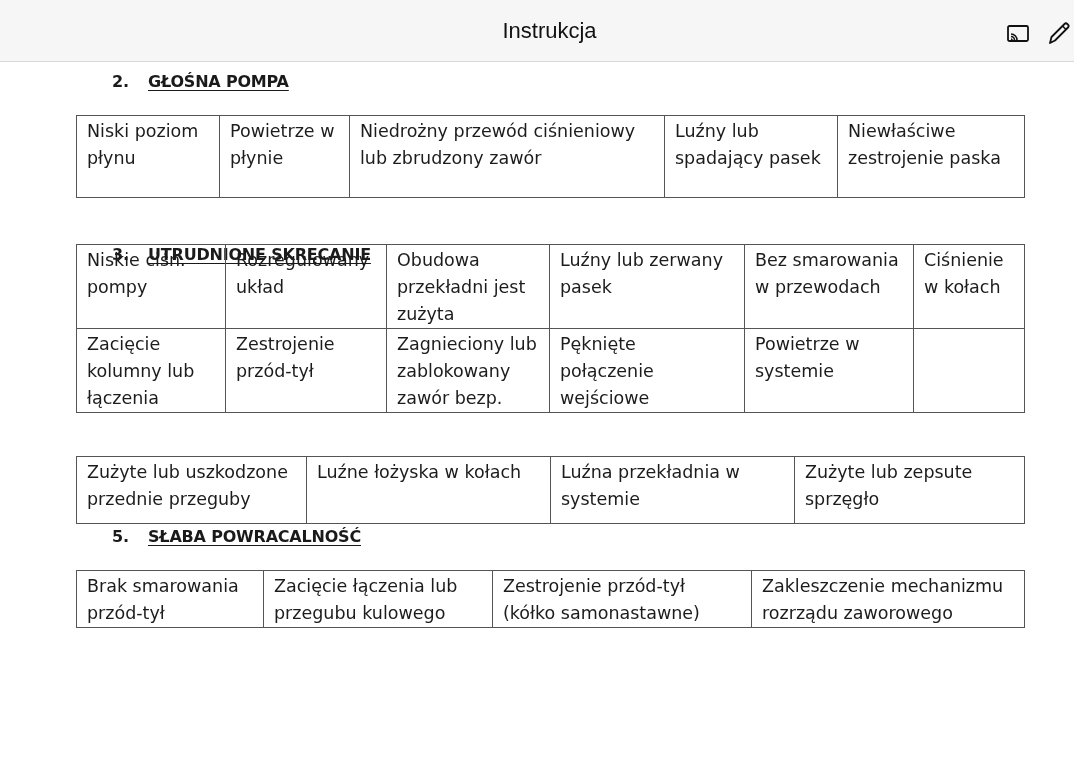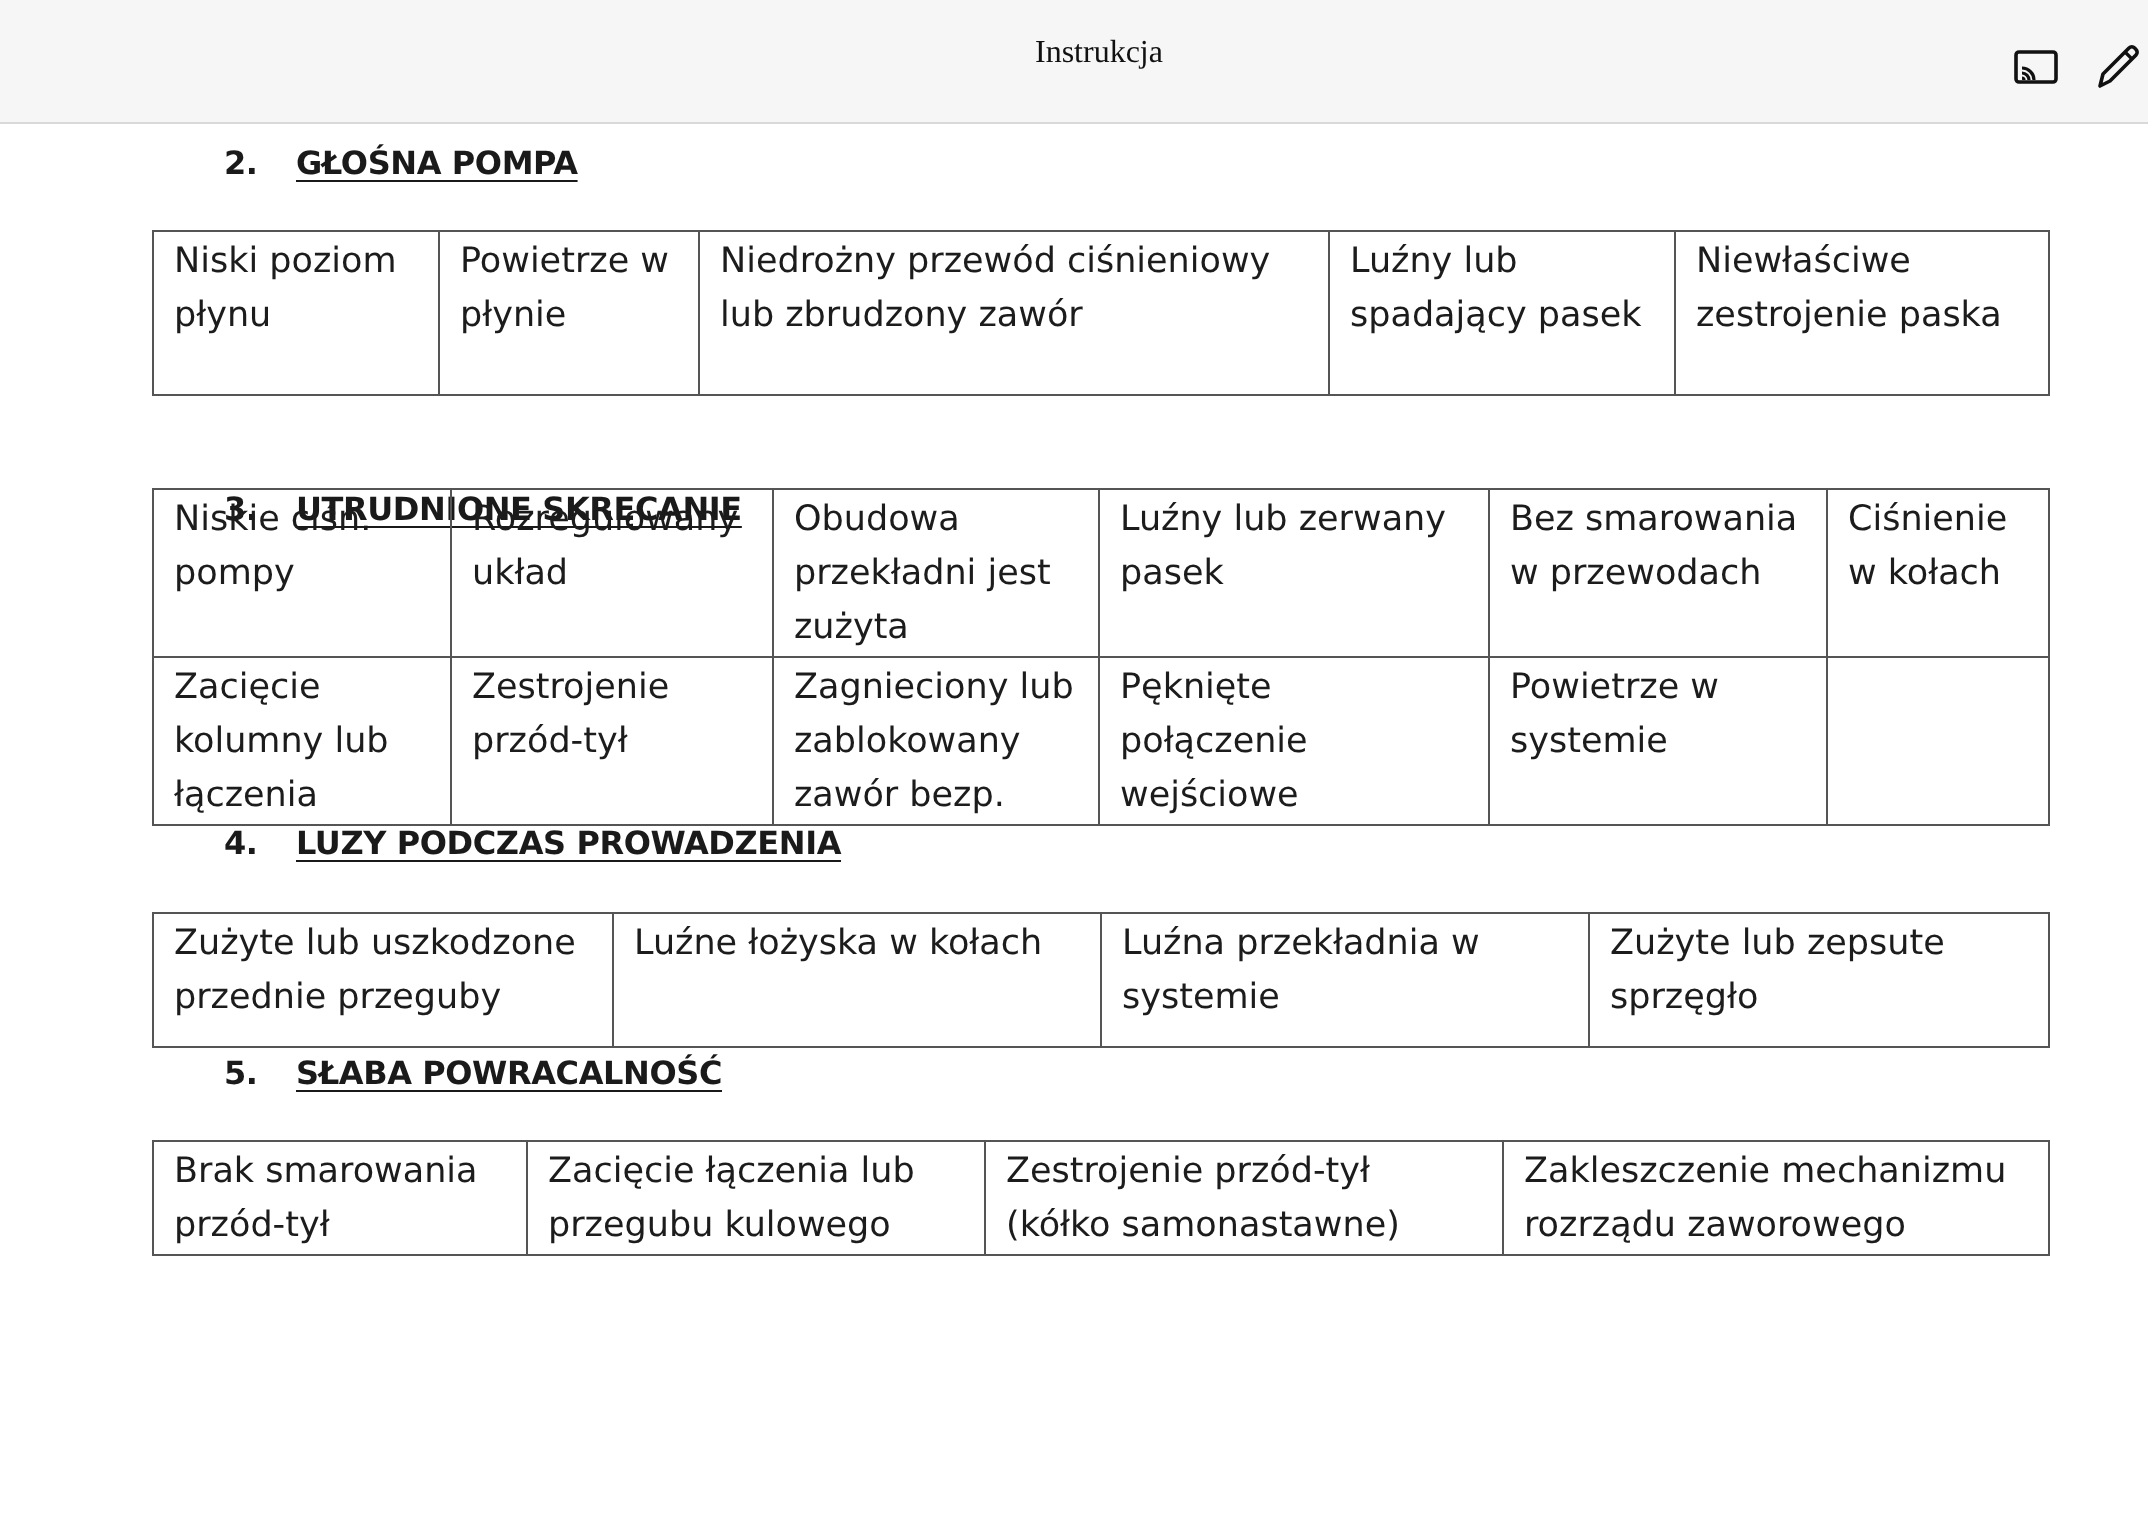--- a/index.html
+++ b/index.html
@@ -6,21 +6,21 @@
     body {
       width:1074px; height:762px; overflow:hidden; background:#ffffff;
       font-family: "Liberation Sans", sans-serif; position:relative;
     }
     .topbar {
       position:absolute; left:0; top:0; width:1074px; height:61px;
       background:#f6f6f6; border-bottom:1px solid #d9d9d9;
     }
     .topbar .title {
       position:absolute; left:0; right:0; top:18px; text-align:center;
-      font-size:16px; color:#111; font-family:Liberation Serif, serif;padding-left:25px;
+      font-size:22px; color:#111; font-family:Liberation Sans, sans-serif;padding-left:25px;
     }
     .topbar .icon { position:absolute; top:20px; width:26px; height:26px; cursor:pointer; }
     .cast-icon { left:1005px; }
     .pencil-icon { left:1046px; }
 
     .doc { position:absolute; left:0; top:62px; width:1074px; height:700px;
       font-family: "DejaVu Sans", sans-serif; color:#1a1a1a; }
     .heading {
       position:absolute; left:112px; font-weight:bold; font-size:16px; letter-spacing:-0.2px;
     }
@@ -106,23 +106,20 @@
       <td>Zacięcie kolumny lub łączenia</td>
       <td>Zestrojenie przód-tył</td>
       <td>Zagnieciony lub zablokowany zawór bezp.</td>
       <td>Pęknięte połączenie wejściowe</td>
       <td>Powietrze w systemie</td>
       <td></td>
     </tr>
   </tbody>
     </table>
 
-  <div class="heading" style="top:350px;">
-    <span class="num">4.</span><span class="txt">LUZY PODCZAS PROWADZENIA</span>
-  </div>
   <table class="grid" style="top:394px;">
     <colgroup>
         <col style="width:230px">
         <col style="width:244px">
         <col style="width:244px">
         <col style="width:230px">
       </colgroup>
     <tbody>
         <tr style="height:67px;padding-left:47px;">
       <td>Zużyte lub uszkodzone przednie przeguby</td>

